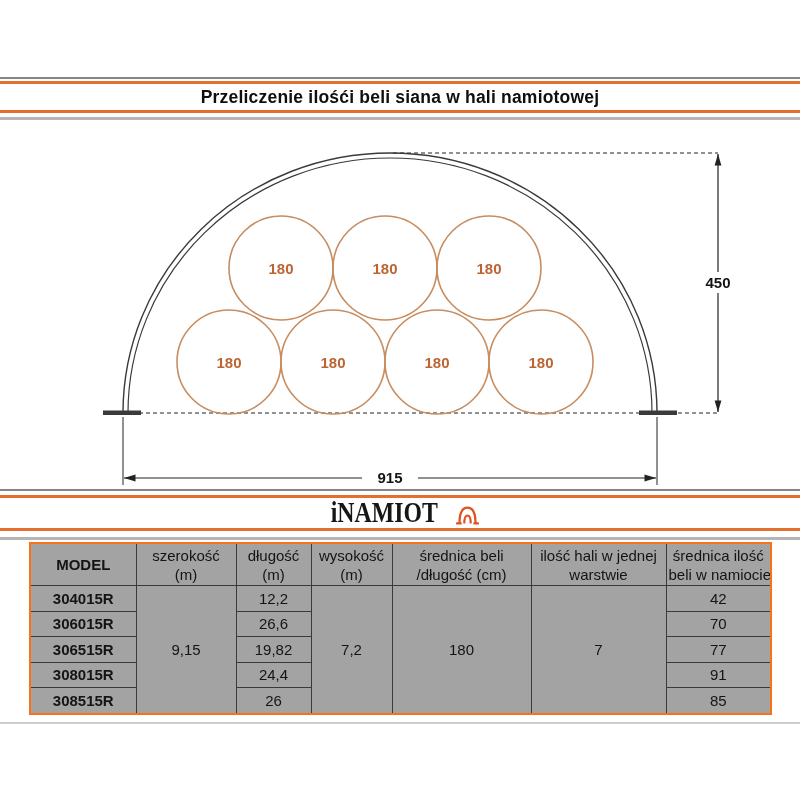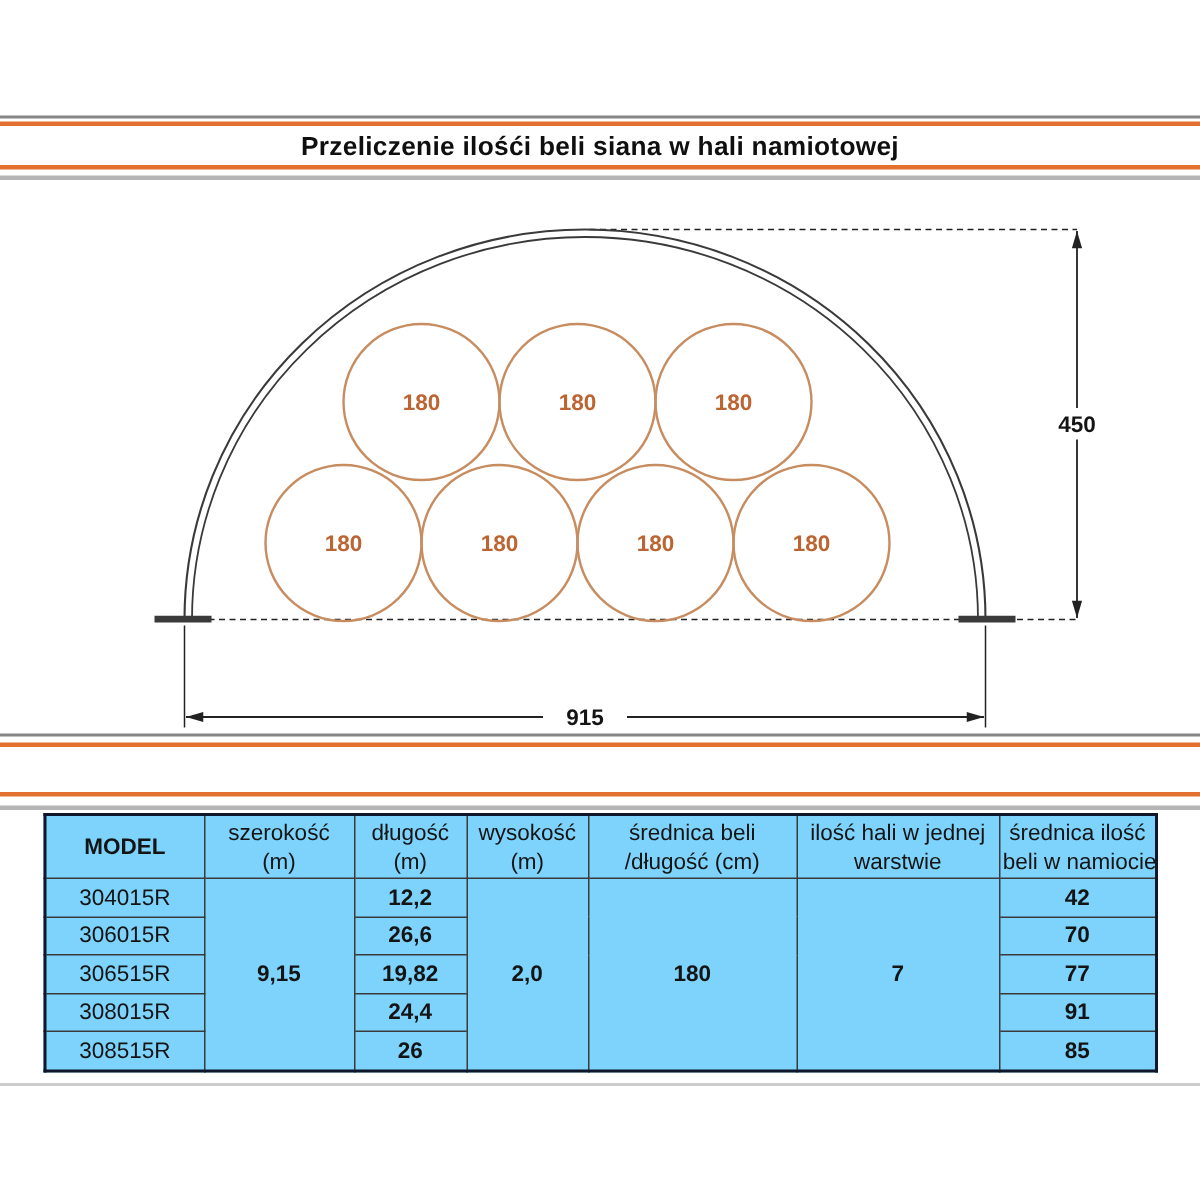--- a/index.html
+++ b/index.html
@@ -23,28 +23,28 @@
   #logo-band .logo-text{display:inline-block;font-family:"Liberation Serif",serif;font-weight:bold;
       font-size:29px;line-height:1;transform:scaleX(.82);letter-spacing:0;color:#161616;}
 
   
   #diagram{position:absolute;left:0;top:140px;width:800px;height:352px;}
   .dimtxt{font-family:"Liberation Sans",sans-serif;font-size:15px;font-weight:bold;fill:#141414;}
   .baletxt{font-family:"Liberation Sans",sans-serif;font-size:15px;font-weight:bold;fill:#bc6432;}
 
   
   #spec-table{position:absolute;left:29px;top:542px;width:741px;border-collapse:collapse;
-      table-layout:fixed;font-size:15px;color:#141414;background:#7dd3fc;
-      border:2px solid #0f172a;}
+      table-layout:fixed;font-size:15px;color:#141414;background:#a3a3a3;
+      border:2px solid #f97316;}
   #spec-table th,#spec-table td{border:1px solid #3a3a3a;text-align:center;vertical-align:middle;
-      padding:0 2px;overflow:hidden;white-space:nowrap;font-weight:bold;}
+      padding:0 2px;overflow:hidden;white-space:nowrap;}
   #spec-table th{font-weight:normal;height:41px;line-height:19px;}
   #spec-table th.model-h{font-weight:bold;}
   #spec-table td{height:24.5px;}
-  #spec-table td.model{font-weight:normal;}
+  #spec-table td.model{font-weight:bold;}
 </style>
 </head>
 <body>
 
 <div id="page">
 
   <div class="rule dark" style="top:77px"></div>
   <div class="rule orange" style="top:81px"></div>
   <div id="title-band" class="band-text">
     <span class="t">Przeliczenie ilośći beli siana w hali namiotowej</span>
@@ -89,20 +89,28 @@
     <line x1="657" y1="417" x2="657" y2="485" stroke="#222" stroke-width="1"></line>
     <line x1="124" y1="478" x2="656" y2="478" stroke="#222" stroke-width="1.2"></line>
     <polygon points="124,478 135.5,474.6 135.5,481.4" fill="#222"></polygon>
     <polygon points="656,478 644.5,474.6 644.5,481.4" fill="#222"></polygon>
     <rect x="362" y="467" width="56" height="21" fill="#ffffff"></rect>
     <text class="dimtxt" x="390" y="483" text-anchor="middle">915</text>
   </svg>
 
   <div class="rule dark" style="top:489px"></div>
   <div class="rule orange" style="top:495px"></div>
+  <div id="logo-band" class="band-text">
+    <span class="logo-text">iNAMIOT</span>
+    <svg width="27" height="26" viewBox="0 0 32 30">
+      <path d="M6.5 27.3 Q6.5 8.5 16 8.5 Q25.5 8.5 25.5 27.3" fill="none" stroke="#e0511e" stroke-width="2.7"></path>
+      <path d="M2.5 27.3 L9 27.3 M23 27.3 L29.5 27.3" fill="none" stroke="#e0511e" stroke-width="2.7"></path>
+      <path d="M12.2 27.3 Q12.2 18 16 18 Q19.8 18 19.8 27.3" fill="none" stroke="#e0511e" stroke-width="2.5"></path>
+    </svg>
+  </div>
   <div class="rule orange" style="top:528px"></div>
   <div class="rule gray" style="top:537px"></div>
 
   <table id="spec-table">
     <colgroup>
       <col style="width:106px">
         <col style="width:100px">
         <col style="width:75px">
       <col style="width:81px">
         <col style="width:139px">
@@ -138,21 +146,21 @@
           <div>średnica ilość</div>
           <div>beli w namiocie</div>
         </th>
       </tr>
     </thead>
     <tbody>
       <tr>
         <td class="model">304015R</td>
         <td rowspan="5">9,15</td>
         <td>12,2</td>
-        <td rowspan="5">2,0</td>
+        <td rowspan="5">7,2</td>
         <td rowspan="5">180</td>
         <td rowspan="5">7</td>
         <td>42</td>
       </tr>
       <tr>
         <td class="model">306015R</td>
         <td>26,6</td>
         <td>70</td>
       </tr>
       <tr>

